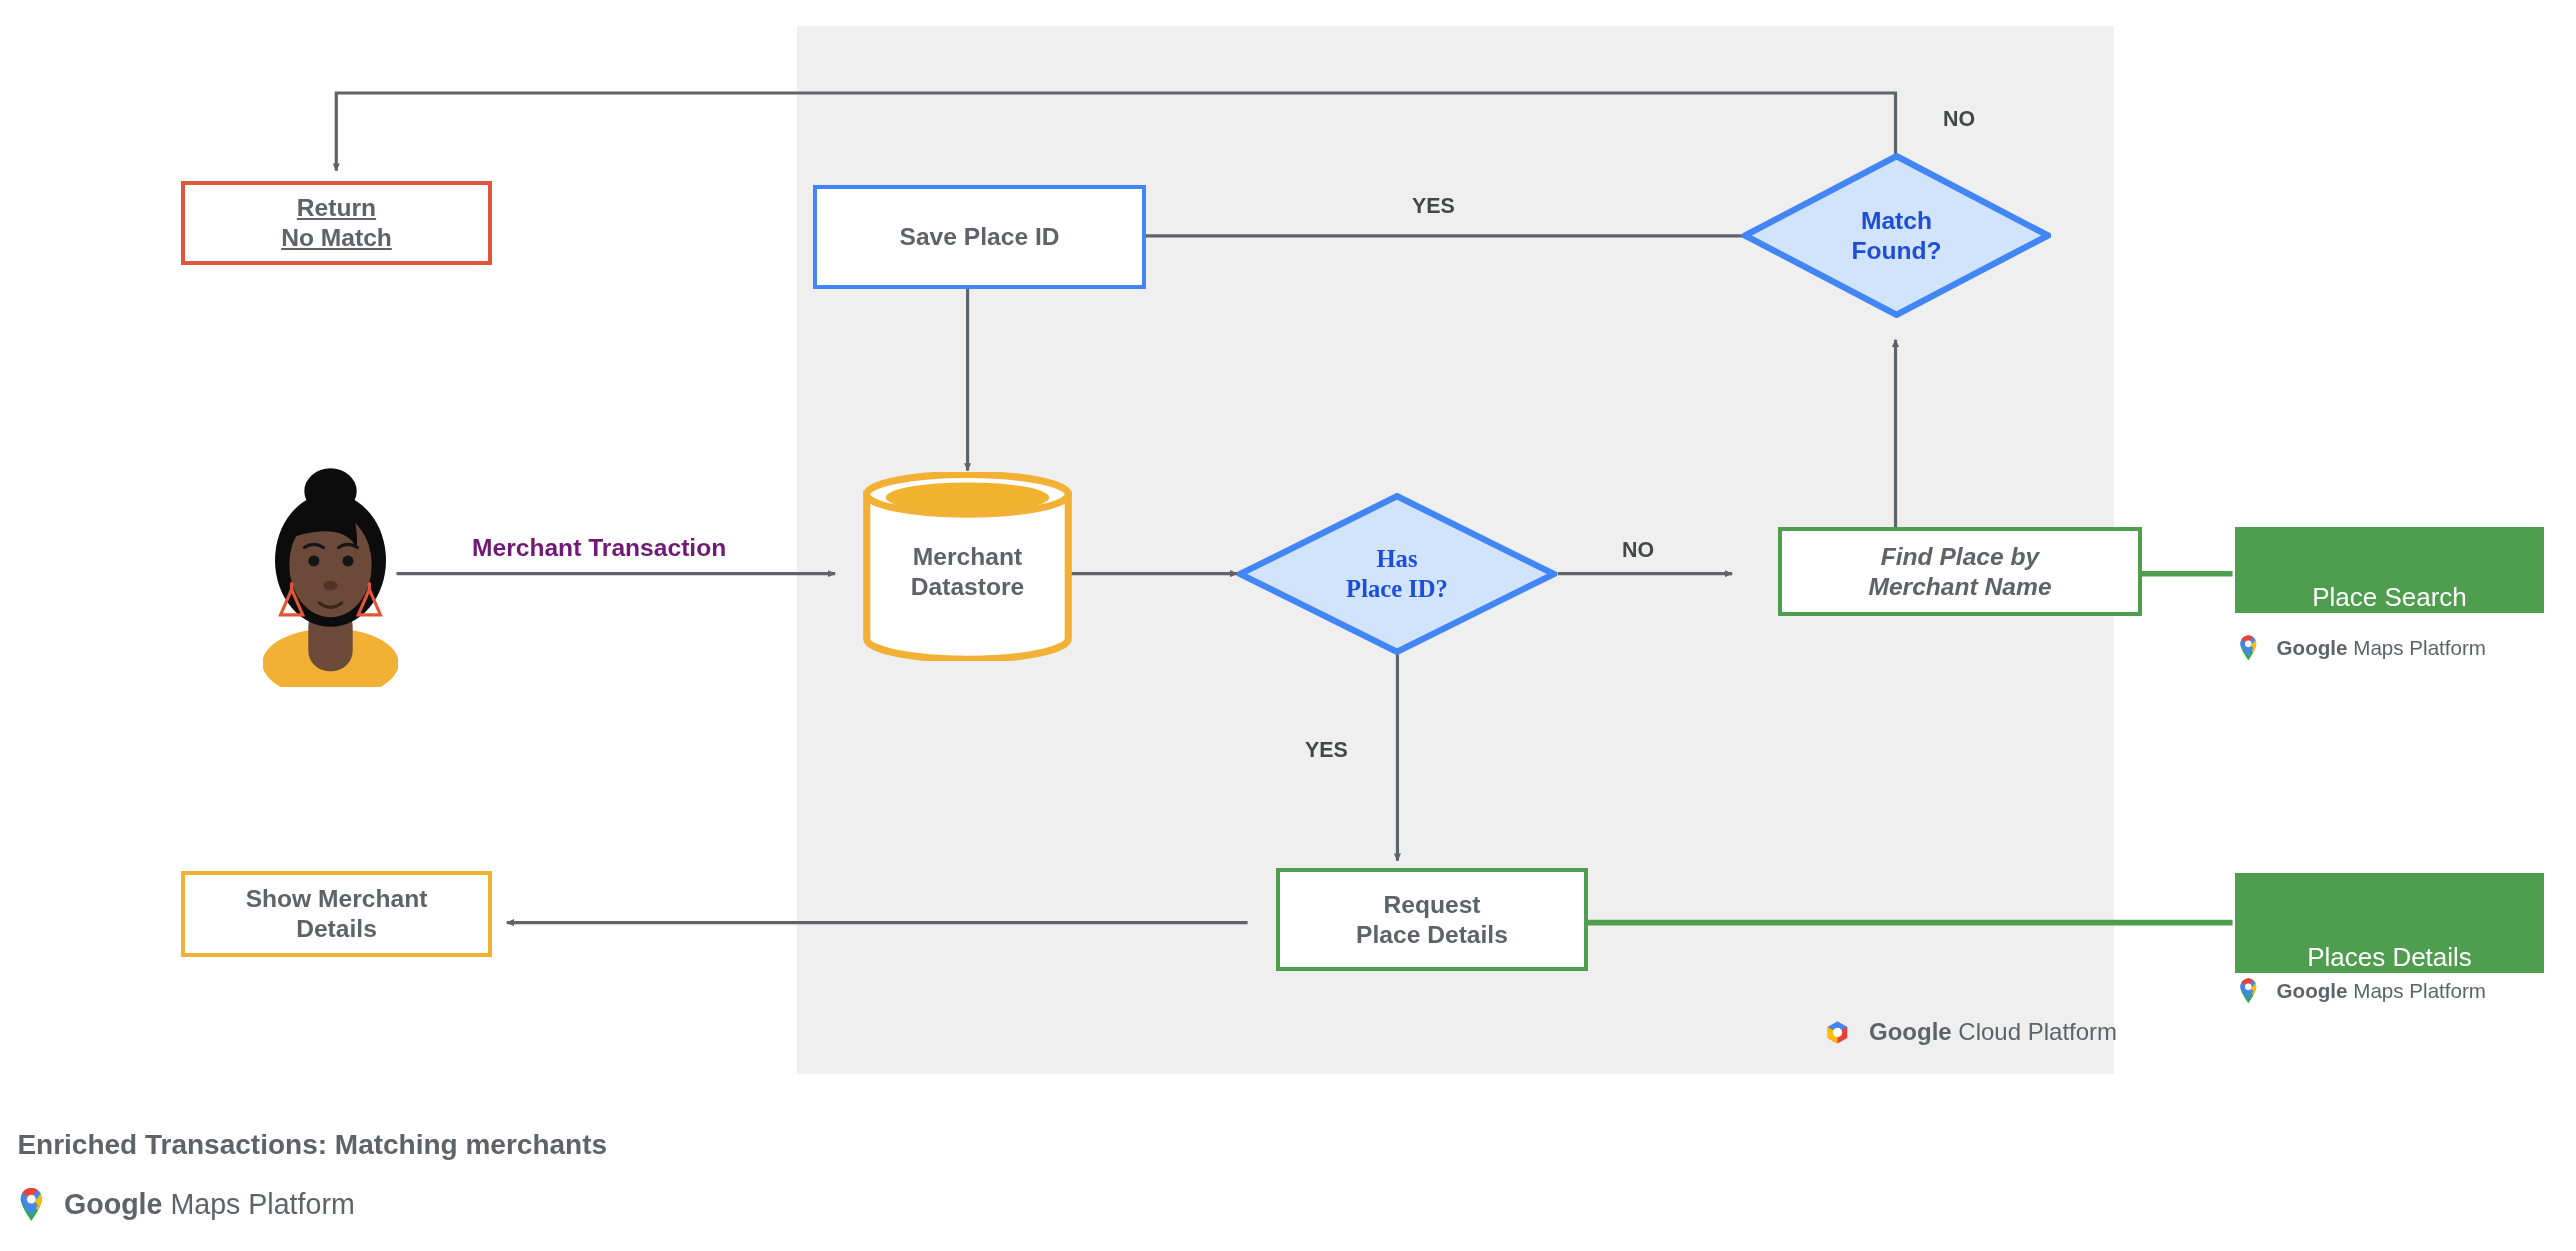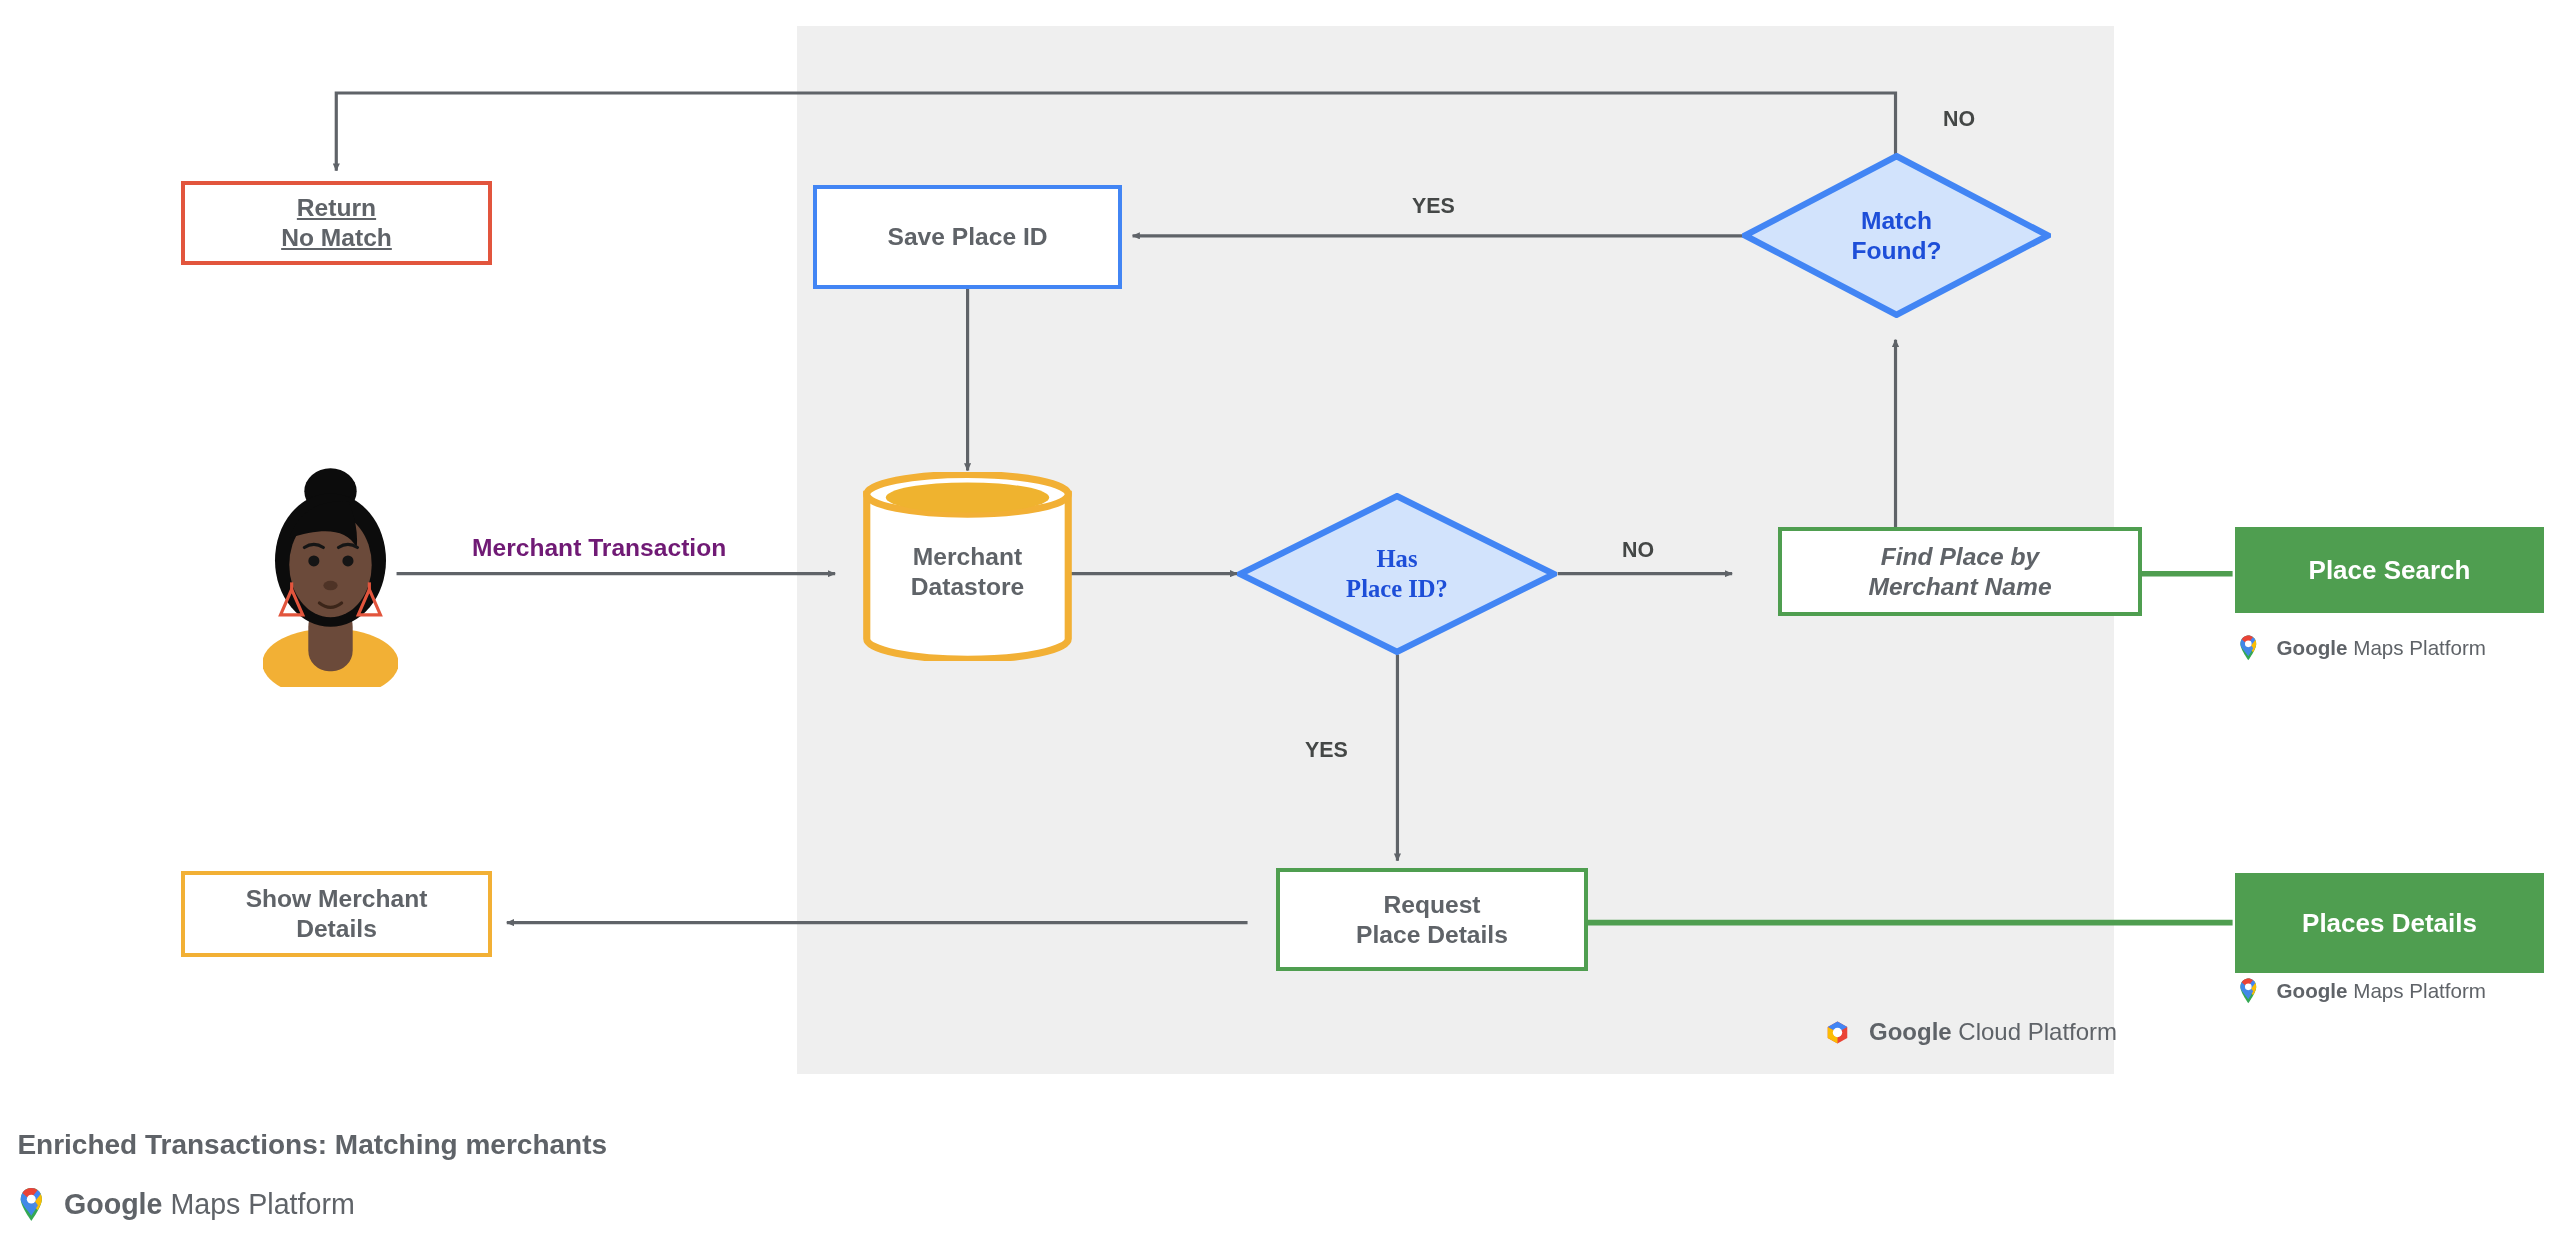--- a/index.html
+++ b/index.html
@@ -83,25 +83,25 @@
     font-weight: bold;
     line-height: 1.22;
     white-space: pre-line;
     z-index: 3;
   }
 
   .chip {
     position: absolute;
     box-sizing: border-box;
     display: flex;
-    align-items: center;
+    align-items: flex-end;
     justify-content: center;
     text-align: center;
     color: #ffffff;
-    font-weight: bold;
+    font-weight: normal;
   }
 
   .edge-label {
     position: absolute;
     color: #444746;
     font-weight: bold;
     white-space: nowrap;
   }
 
   .flow-label {
@@ -176,21 +176,21 @@
 
       <path d="M2815,1163 L1978,1163" marker-end="url(#ah-green)"></path>
     </g>
   </svg>
 
   <div class="node node-red" style="left:181px; top:181px; width:311px; height:84px; font-size:24.6px;text-decoration:underline;">
     <span>Return
 No Match</span>
   </div>
 
-  <div class="node node-blue" style="left:813px; top:185px; width:309px; height:104px; font-size:24.6px;">
+  <div class="node node-blue" style="left:813px; top:185px; width:333px; height:104px; font-size:24.6px;">
     <span>Save Place ID</span>
   </div>
 
   <div class="diamond" style="left:1742px; top:153px; width:309px; height:165px; font-size:24.6px;">
     <svg class="dshape" viewBox="0 0 390 208" preserveAspectRatio="none">
       <polygon points="195,4 386,104 195,204 4,104" fill="#d2e3fc" stroke="#4285f4" stroke-width="8"></polygon>
     </svg>
     <span class="dlabel">Match
 Found?</span>
   </div>

